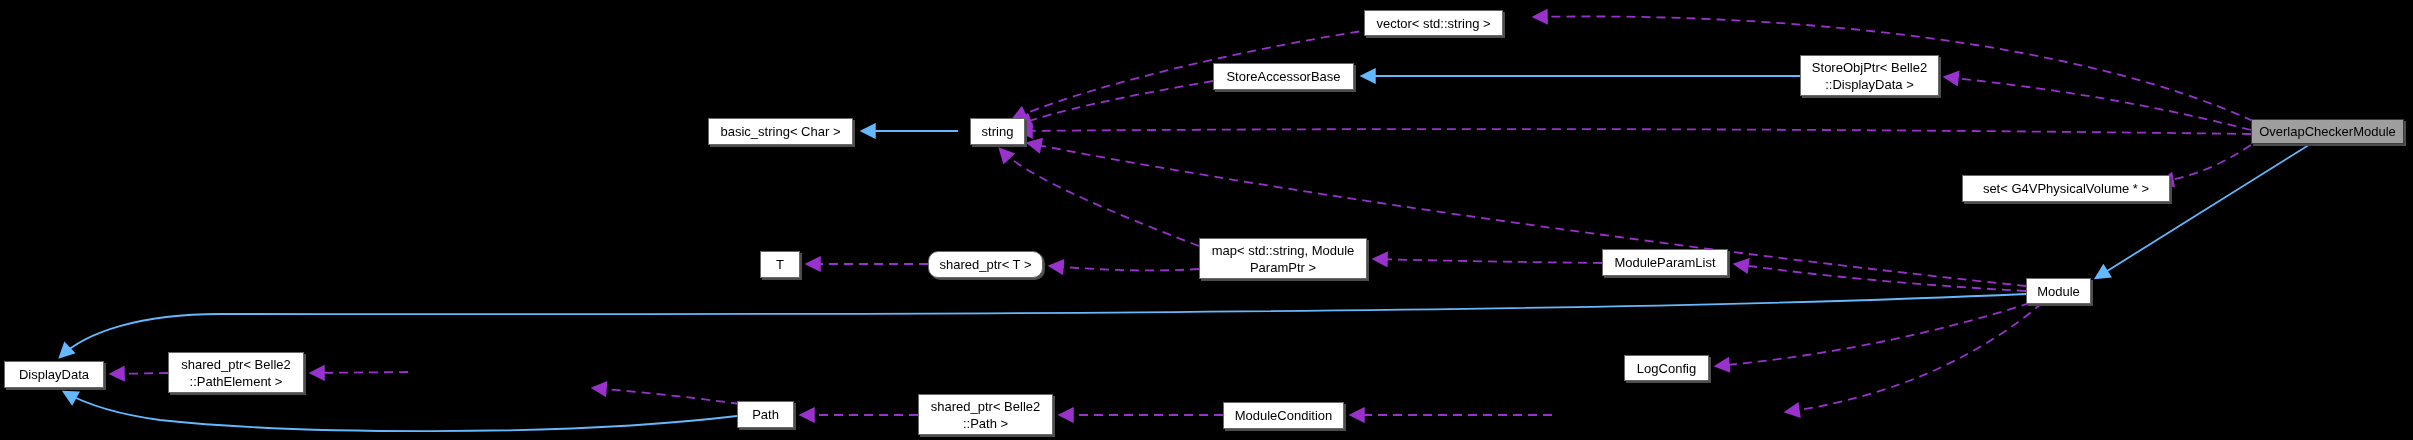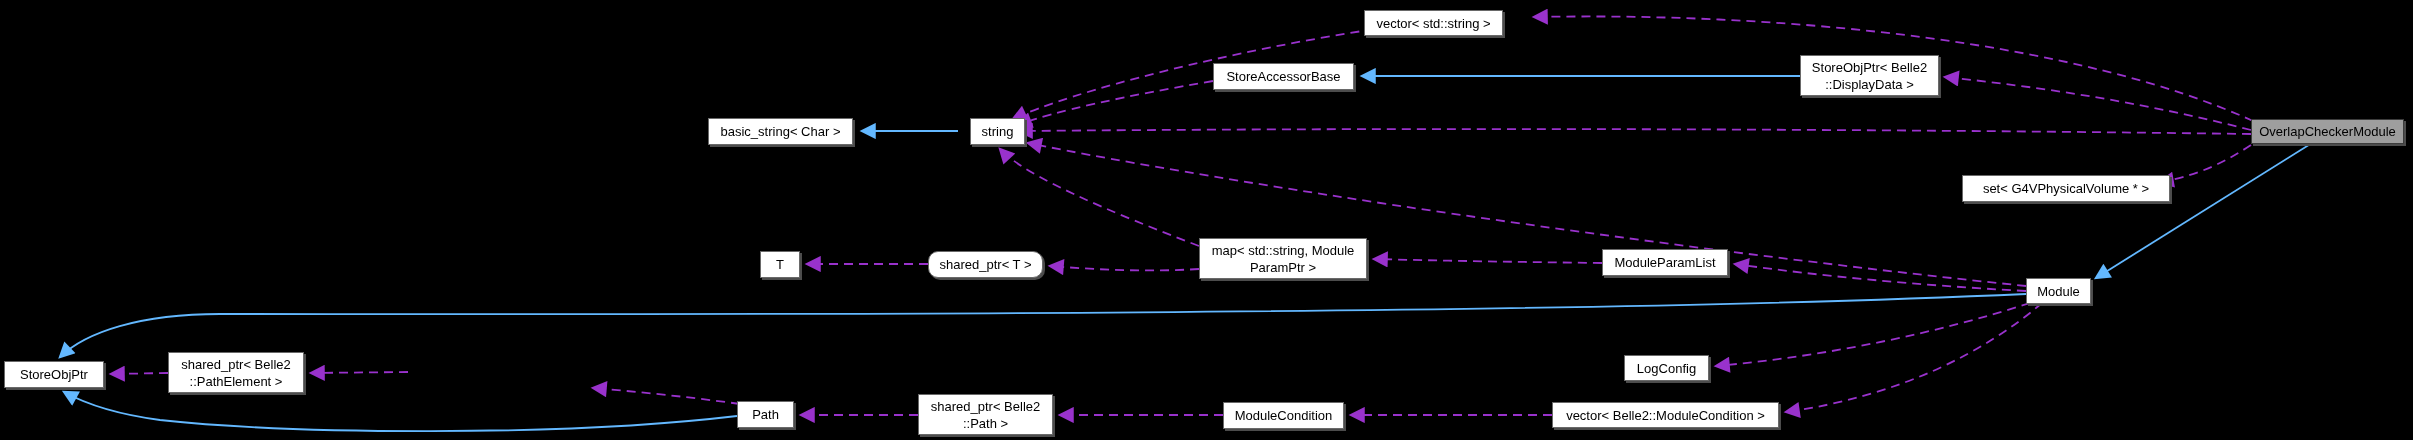--- a/index.html
+++ b/index.html
@@ -96,30 +96,29 @@
 
   <div class="node" style="left:928px;top:251px;width:115px;height:27px;border-radius:10px;">shared_ptr&lt; T &gt;</div>
 
   <div class="node" style="left:1199px;top:238px;width:168px;height:41px;">map&lt; std::string, Module
 ParamPtr &gt;</div>
 
   <div class="node" style="left:1602px;top:249px;width:126px;height:27px;">ModuleParamList</div>
 
   <div class="node" style="left:2026px;top:278px;width:65px;height:26px;">Module</div>
 
-  <div class="node" style="left:4px;top:361px;width:100px;height:27px;">StoreObjPtr</div>
+  <div class="node" style="left:4px;top:361px;width:100px;height:27px;">DisplayData</div>
 
   <div class="node" style="left:168px;top:352px;width:136px;height:41px;">shared_ptr&lt; Belle2
 ::PathElement &gt;</div>
 
 
   <div class="node" style="left:1624px;top:355px;width:85px;height:26px;">LogConfig</div>
 
   <div class="node" style="left:737px;top:401px;width:57px;height:27px;">Path</div>
 
   <div class="node" style="left:918px;top:394px;width:135px;height:41px;">shared_ptr&lt; Belle2
 ::Path &gt;</div>
 
   <div class="node" style="left:1223px;top:402px;width:121px;height:27px;">ModuleCondition</div>
 
-  <div class="node" style="left:1552px;top:402px;width:227px;height:26px;">vector&lt; Belle2::ModuleCondition &gt;</div>
 
 </div>
 
 </body></html>

